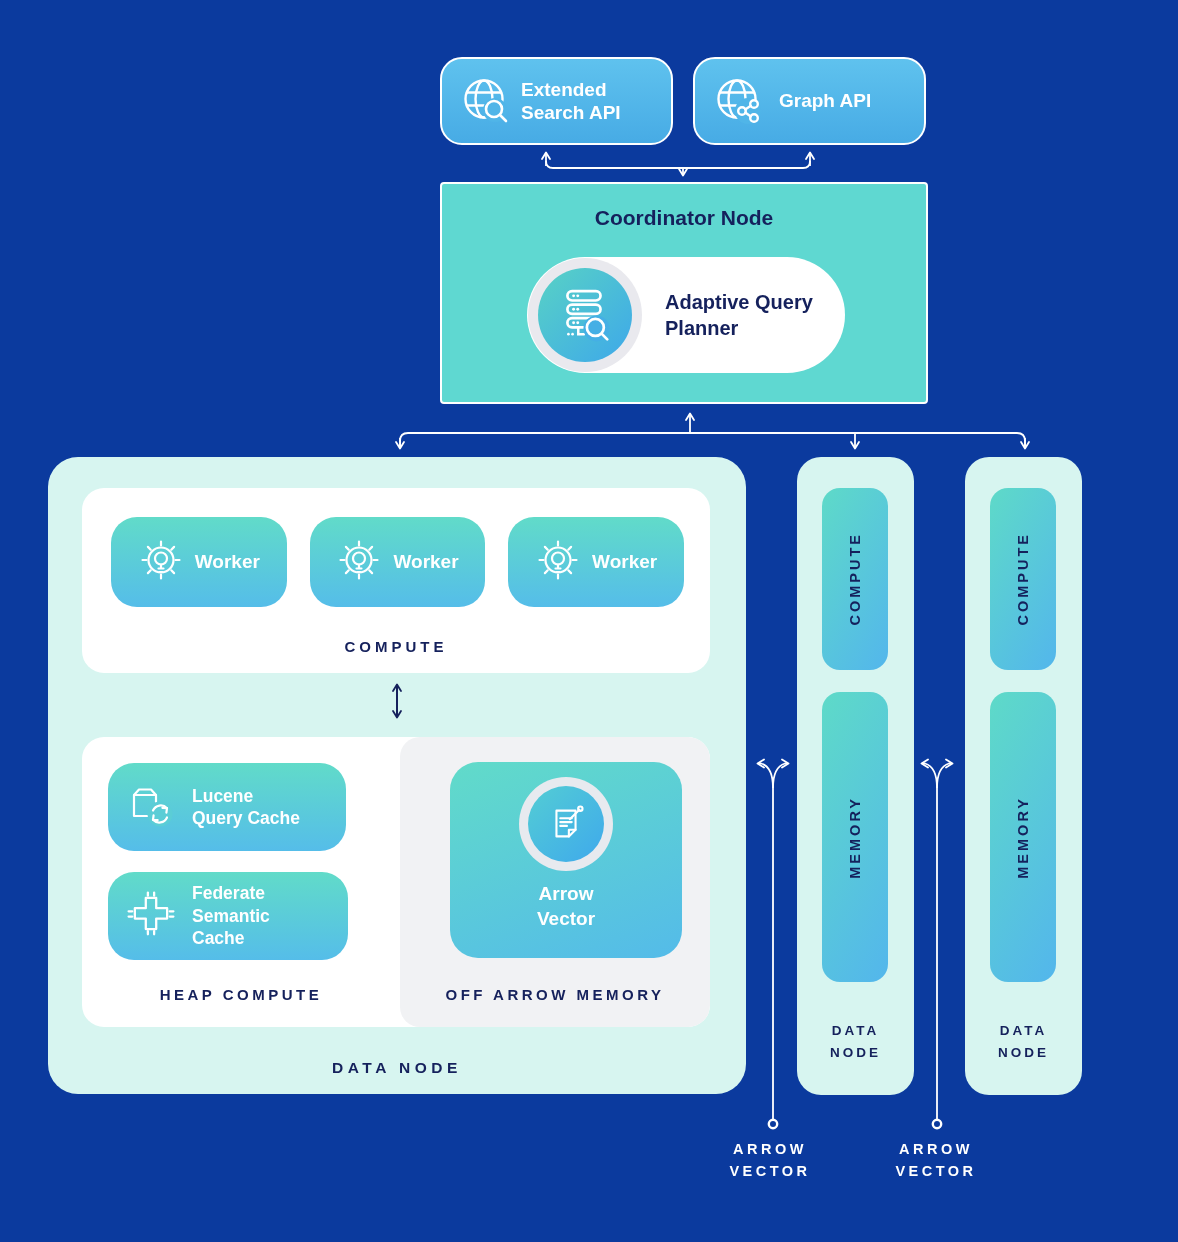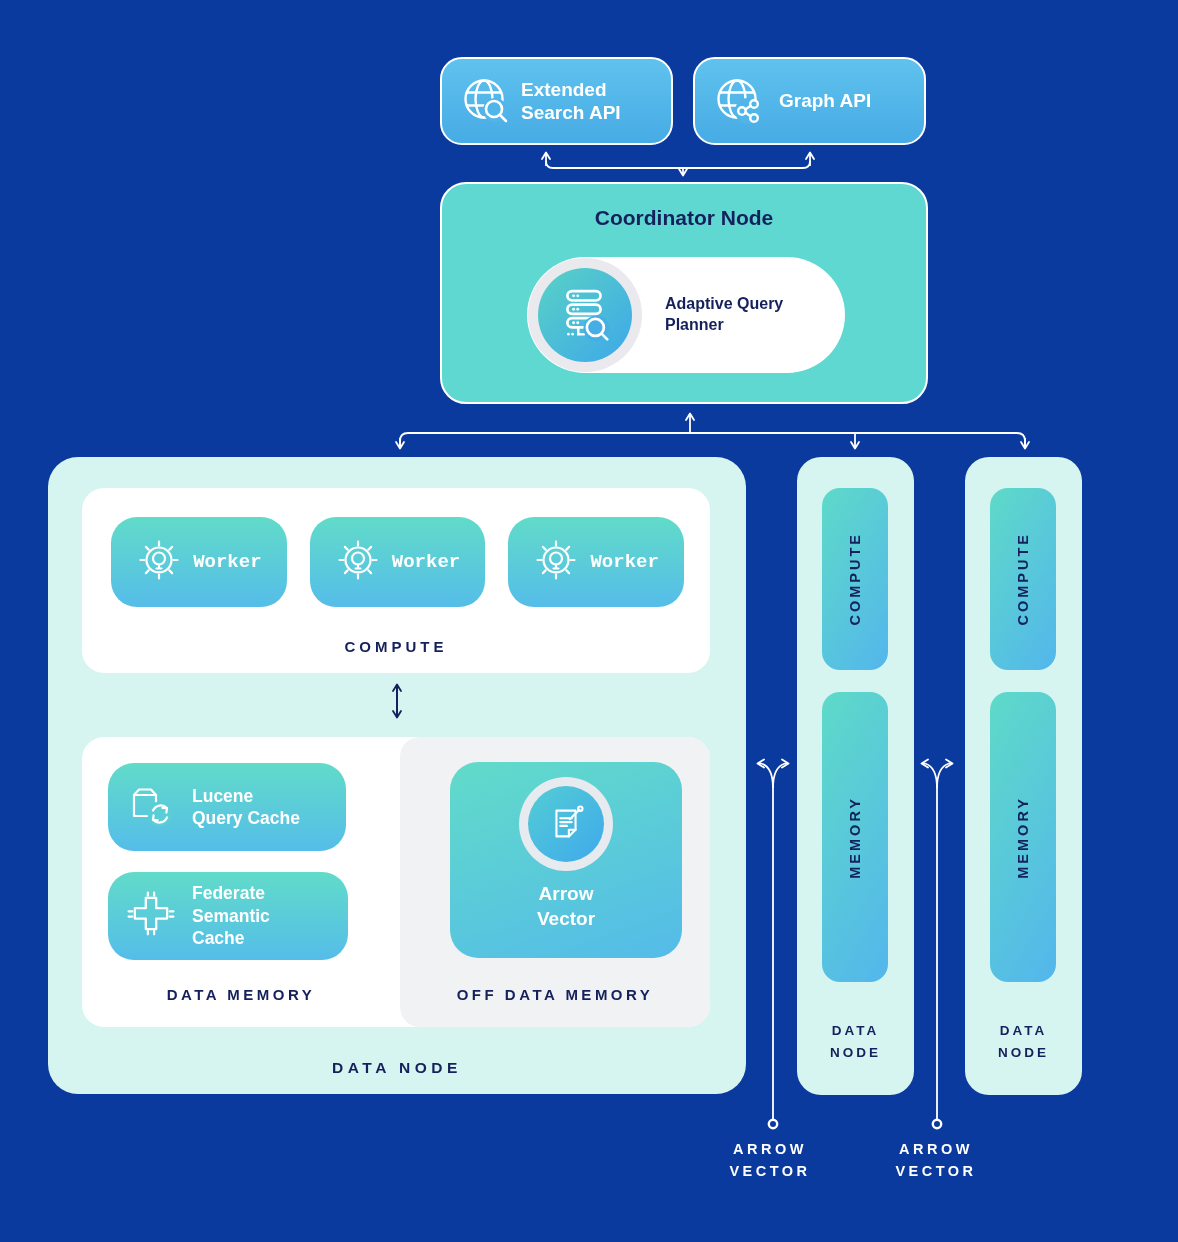--- a/index.html
+++ b/index.html
@@ -28,21 +28,21 @@
   }
   .api-label {
     color: #ffffff; font-weight: 700; font-size: 19px; line-height: 1.22;
     width: 128px;
   }
 
   
   .coordinator {
     position: absolute;
     left: 440px; top: 182px; width: 488px; height: 222px;
-    border-radius: 26px;
+    border-radius: 4px;
     background: #5fd8d1;
     border: 2.5px solid #ffffff;
     box-sizing: border-box;
   }
   .coord-title {
     position: absolute; top: 22px; left: 0; width: 100%;
     text-align: center; color: #15215c; font-weight: 700; font-size: 21px;
   }
   .planner-pill {
     position: absolute; left: 85px; top: 73px;
@@ -56,37 +56,37 @@
   }
   .planner-circle-inner {
     position: absolute; left: 10px; top: 10px;
     width: 94px; height: 94px; border-radius: 50%;
     background: linear-gradient(135deg, #58d2c5 0%, #3ea8ea 100%);
     display: flex; align-items: center; justify-content: center;
   }
   .planner-label {
     position: absolute; left: 138px; top: 0; height: 100%;
     width: 168px; display: flex; align-items: center;
-    color: #15215c; font-weight: 700; font-size: 16px; line-height: 1.3;
+    color: #15215c; font-weight: 700; font-size: 20px; line-height: 1.3;
   }
 
   
   .data-node-main {
     position: absolute; left: 48px; top: 457px;
     width: 698px; height: 637px; border-radius: 30px;
     background: #d7f5f0;
   }
   .compute-box {
     position: absolute; left: 34px; top: 31px;
     width: 628px; height: 185px; border-radius: 22px;
     background: #ffffff;
   }
   .workers-row {
     position: absolute; left: 29px; top: 29px; right: 26px;
-    display: flex; gap: 23px; font-family: Liberation Mono, monospace;
+    display: flex; gap: 23px;
   }
   .worker-card {
     width: 178px; height: 90px; border-radius: 26px;
     background: linear-gradient(180deg, #61dbc9 0%, #55bde9 100%);
     display: flex; align-items: center; justify-content: center; gap: 11px;
   }
   .worker-label { color:#ffffff; font-weight:700; font-size:19px; }
   .section-caps {
     color: #15215c; font-weight: 700; font-size: 15px; letter-spacing: 4px;
     text-align: center;
@@ -314,40 +314,40 @@
         <svg class="icon-svg" width="50" height="50" viewBox="0 0 48 48">
           <g stroke="#ffffff" stroke-width="2.2" fill="none" stroke-linecap="round" stroke-linejoin="round">
             <path d="M19,6.5 H29 V16.5 H39.5 V26.5 H29 V36.5 H19 V26.5 H8.5 V16.5 H19 Z"></path>
             <path d="M21,1.5 V4.5 M27,1.5 V4.5 M21,38.5 V41.5 M27,38.5 V41.5"></path>
             <path d="M2.5,19.5 H6 M2.5,24.5 H6 M42,19.5 H45.5 M42,24.5 H45.5"></path>
           </g>
         </svg>
         <div class="mini-card-label" style="width:120px;">Federate Semantic Cache</div>
       </div>
 
-      <div class="section-caps heap-label" style="letter-spacing:3.5px;">DATA MEMORY</div>
+      <div class="section-caps heap-label" style="letter-spacing:3.5px;">HEAP COMPUTE</div>
 
       <div class="arrow-vector-card">
         <div class="av-ring">
           <div class="av-ring-inner">
             <svg class="icon-svg" width="42" height="42" viewBox="0 0 44 44">
               <g stroke="#ffffff" stroke-width="2.2" fill="none" stroke-linecap="round" stroke-linejoin="round">
                 <path d="M12,8 H32 V28 L25,35 H12 Z"></path>
                 <path d="M32,28 H25 V35"></path>
                 <path d="M16,16 H28 M16,20 H28 M16,24 H23"></path>
                 <path d="M26,17 L36,7"></path>
                 <circle cx="37" cy="6" r="2.3"></circle>
               </g>
             </svg>
           </div>
         </div>
         <div class="av-label">Arrow Vector</div>
       </div>
 
-      <div class="section-caps offheap-label" style="letter-spacing:3.5px;">OFF DATA MEMORY</div>
+      <div class="section-caps offheap-label" style="letter-spacing:3.5px;">OFF ARROW MEMORY</div>
     </div>
 
     <div class="section-caps main-node-label">DATA NODE</div>
   </div>
 
   <div class="data-node-col" style="left:797px;">
     <div class="col-pill" style="top:31px; height:182px;">
       <div class="vtext">COMPUTE</div>
     </div>
     <div class="col-pill" style="top:235px; height:290px;">

